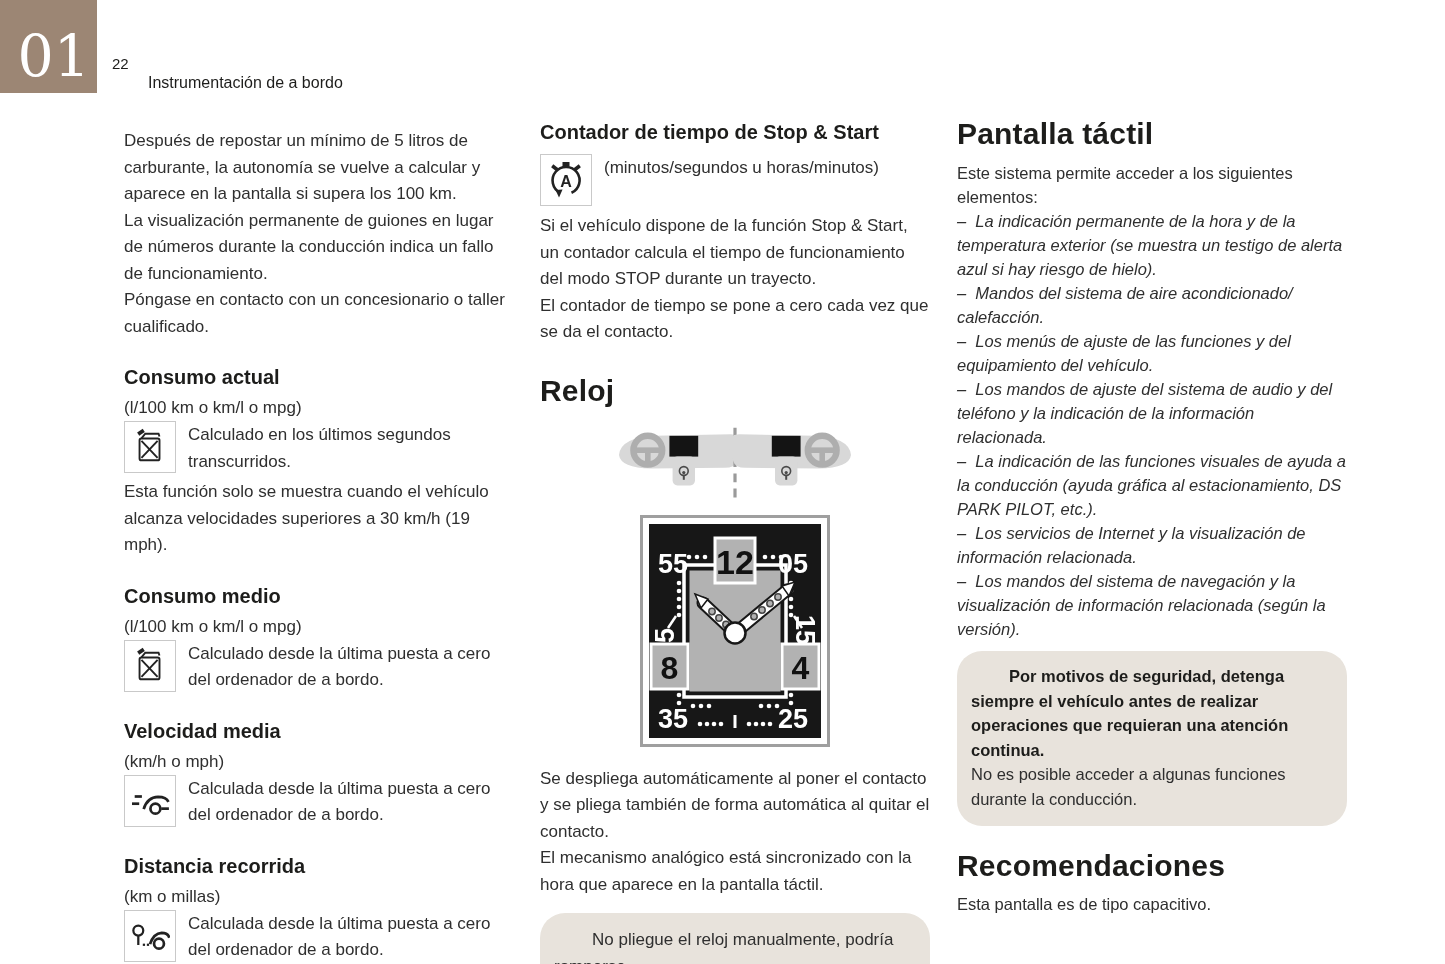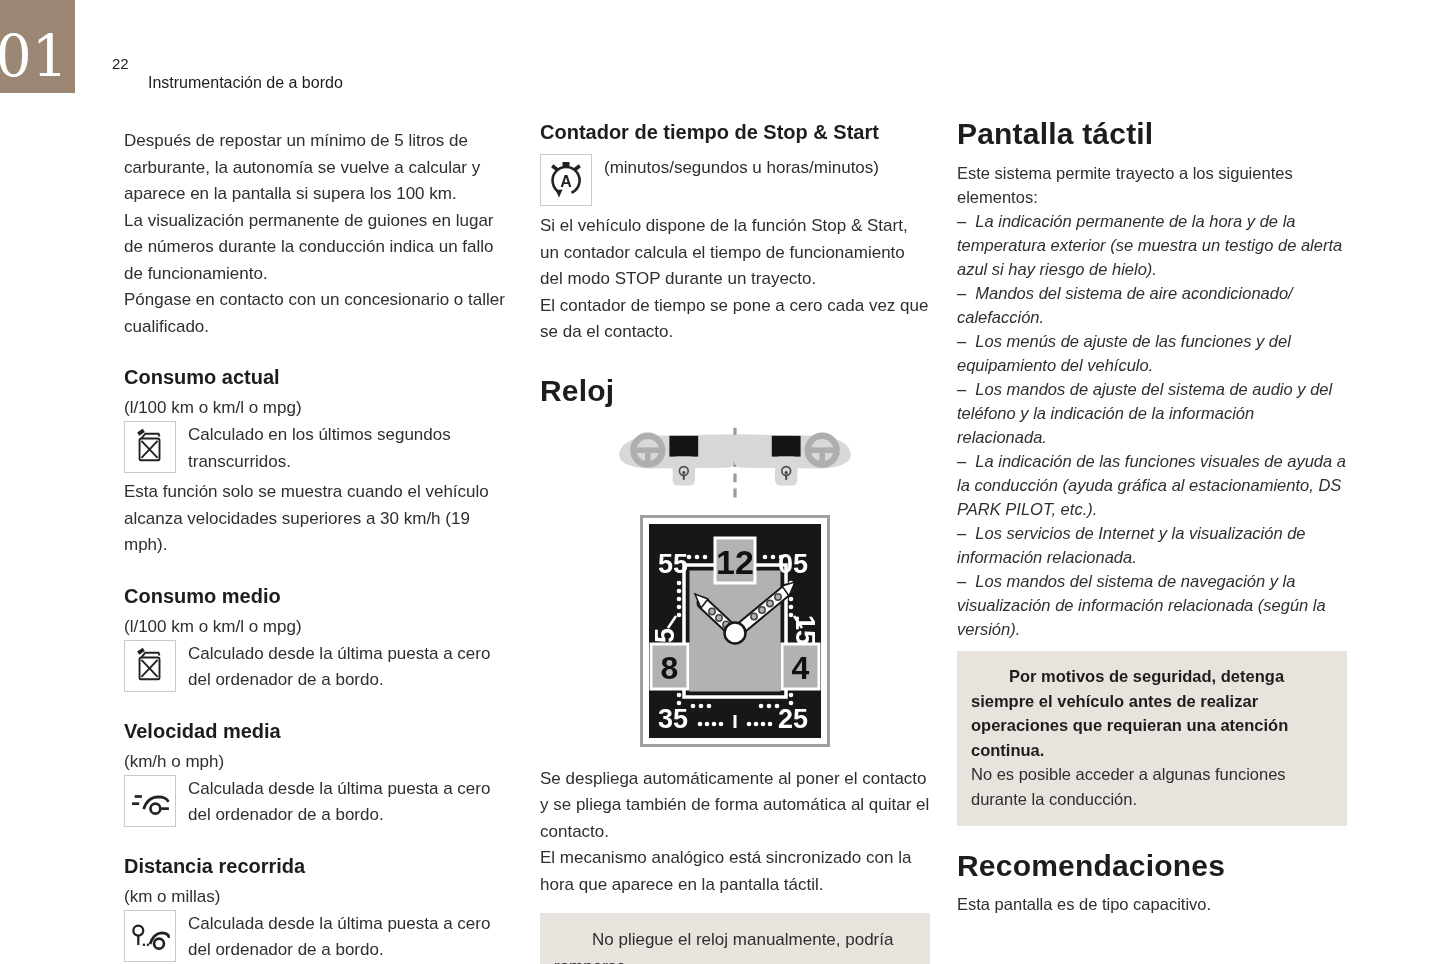--- a/index.html
+++ b/index.html
@@ -3,21 +3,21 @@
 <meta charset="utf-8">
 <style>
   html,body{margin:0;padding:0;}
   body{
     width:1445px;height:964px;position:relative;overflow:hidden;
     background:#ffffff;color:#2f2f2f;
     font-family:"Liberation Sans", sans-serif;
   }
   
   .chapter-box{
-    position:absolute;left:0;top:0;width:75px;height:93px;
+    position:absolute;left:0;top:0;width:97px;height:93px;
     background:#9c8674;color:#ffffff;
     display:flex;align-items:flex-end;justify-content:flex-end;
     font-family:"DejaVu Serif", serif;
     font-size:57px;line-height:1;padding:0 7px 8px 0;box-sizing:border-box;
   }
   .page-meta{position:absolute;left:112px;top:55px;color:#1d1d1b;}
   .page-meta .num{font-size:15px;font-weight:normal;line-height:18px;}
   .page-meta .sec{font-size:16px;line-height:20px;margin-left:36px;}
 
   .col{position:absolute;width:390px;}
@@ -41,21 +41,21 @@
   .icon-row p{padding-top:1px;}
   .note{margin-top:4px;}
 
   .col2 .icon-row{margin-top:9px;}
   .col2 .body-p{margin-top:7px;}
   .col2 h2{margin-top:27px;}
   .illus{display:block;margin:14px auto 0;}
   .clock{display:block;margin:12px auto 0;}
 
   .warning-box{
-    background:#e8e3dc;padding:13px 16px 15px 14px;box-sizing:border-box;overflow:hidden;
+    background:#e8e3dc;padding:13px 16px 15px 14px;box-sizing:border-box;overflow:hidden;border-radius:25px;
   }
   .col2 .warning-box{margin-top:15px;}
   .col3 .warning-box{margin-top:10px;}
   .excl{float:left;width:22px;margin:3px 10px 0 6px;}
   .excl .bar{width:10px;height:31px;margin:0 auto;background:#c0265c;
     clip-path:polygon(12% 0,88% 0,68% 100%,32% 100%);}
   .excl .dot{width:7px;height:7px;border-radius:50%;background:#c0265c;margin:4px auto 0;}
   .warning-box .bold{font-weight:700;color:#1d1d1b;}
   .col2 .warning-box p{font-size:17px;line-height:27px;}
   .col3 .warning-box p{font-size:16.5px;line-height:24.5px;}
@@ -282,21 +282,21 @@
   <p>El mecanismo analógico está sincronizado con la hora que aparece en la pantalla táctil.</p>
 
   <div class="warning-box">
     <span class="excl"><span class="bar"></span><span class="dot"></span></span>
     <p>No pliegue el reloj manualmente, podría romperse.</p>
   </div>
 </div>
 
 <div class="col col3">
   <h2 style="margin-bottom:9px;">Pantalla táctil</h2>
-  <p class="intro">Este sistema permite trayecto a los siguientes elementos:</p>
+  <p class="intro">Este sistema permite acceder a los siguientes elementos:</p>
   <p class="bullet">–  La indicación permanente de la hora y de la temperatura exterior (se muestra un testigo de alerta azul si hay riesgo de hielo).</p>
   <p class="bullet">–  Mandos del sistema de aire acondicionado/ calefacción.</p>
   <p class="bullet">–  Los menús de ajuste de las funciones y del equipamiento del vehículo.</p>
   <p class="bullet">–  Los mandos de ajuste del sistema de audio y del teléfono y la indicación de la información relacionada.</p>
   <p class="bullet">–  La indicación de las funciones visuales de ayuda a la conducción (ayuda gráfica al estacionamiento, DS PARK PILOT, etc.).</p>
   <p class="bullet">–  Los servicios de Internet y la visualización de información relacionada.</p>
   <p class="bullet">–  Los mandos del sistema de navegación y la visualización de información relacionada (según la versión).</p>
 
   <div class="warning-box">
     <span class="excl"><span class="bar"></span><span class="dot"></span></span>

